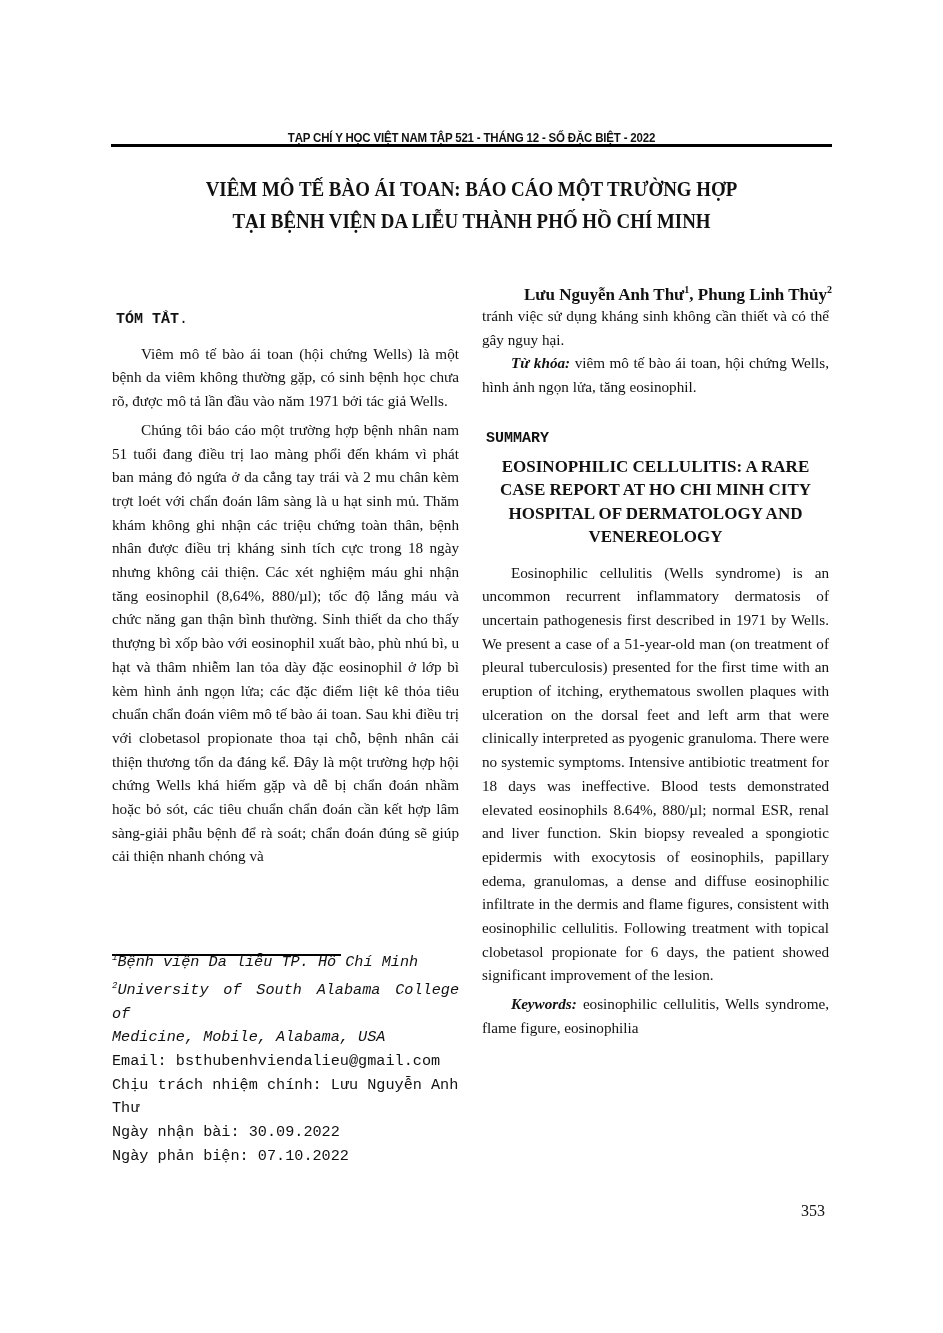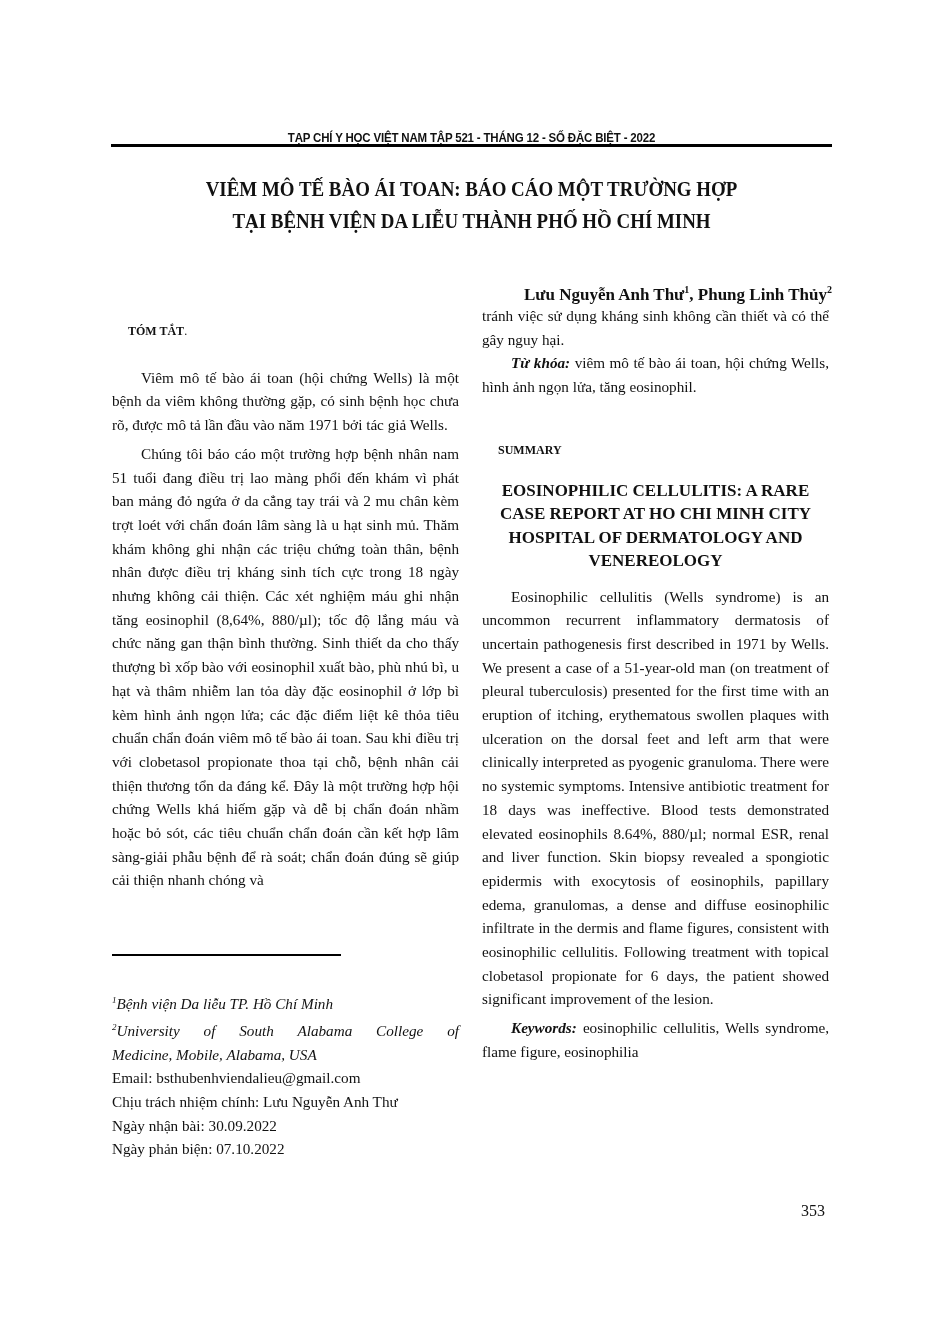--- a/index.html
+++ b/index.html
@@ -10,27 +10,27 @@
     font-size: 12.5px; letter-spacing: -0.2px; transform: scaleX(0.92); transform-origin: center; }
   .head-rule { position: absolute; left: 111px; width: 721px; top: 144px; height: 3px; background: #000; }
   .title { position: absolute; left: 111px; width: 721px; top: 173px; text-align: center;
     font-family: "Liberation Serif", serif; font-weight: bold; font-size: 22px; line-height: 32px; }
   .title span { display: block; transform: scaleX(0.86); }
   .authors { position: absolute; right: 111px; top: 264px; font-weight: bold; font-size: 17px; margin-top: 20px; }
   .authors sup { font-size: 10px; }
   .col { position: absolute; width: 347px; font-size: 15.2px; line-height: 23.7px; text-align: justify; }
   .col-left { left: 112px; top: 304px; }
   .col-right { left: 482px; top: 304px; }
-  .sec-head { font-family: Liberation Serif, serif; font-weight: bold; font-size: 12px; margin: 16px; }
+  .sec-head { font-family: Liberation Mono, monospace; font-weight: bold; font-size: 15px; margin: 4px; }
   p { margin: 0; text-indent: 29px; }
   .noindent { text-indent: 0; }
   .en-title { font-weight: bold; font-size: 17px; line-height: 23.5px; text-align: center; margin: 2px 0 12px; }
   .kw-label { font-weight: bold; font-style: italic; }
   .fn-rule { position: absolute; left: 112px; width: 229px; top: 954px; height: 2px; background: #000; }
-  .footnotes { position: absolute; left: 112px; width: 347px; top: 989px; font-size: 15.2px; line-height: 23.7px; }
+  .footnotes { position: absolute; left: 112px; width: 347px; top: 947px; font-size: 15.2px; line-height: 23.7px; font-family: Liberation Mono, monospace; }
   .footnotes .it { font-style: italic; }
   .footnotes .just { text-align: justify; text-align-last: justify; }
   .footnotes sup { font-size: 9px; }
   .page-num { position: absolute; left: 801px; top: 1178px; font-size: 16px; margin-top: 24px; }
 </style>
 </head>
 <body>
 
 <div class="running-head">TẠP CHÍ Y HỌC VIỆT NAM TẬP 521 - THÁNG 12 - SỐ ĐẶC BIỆT - 2022</div>
 <div class="head-rule"></div>

